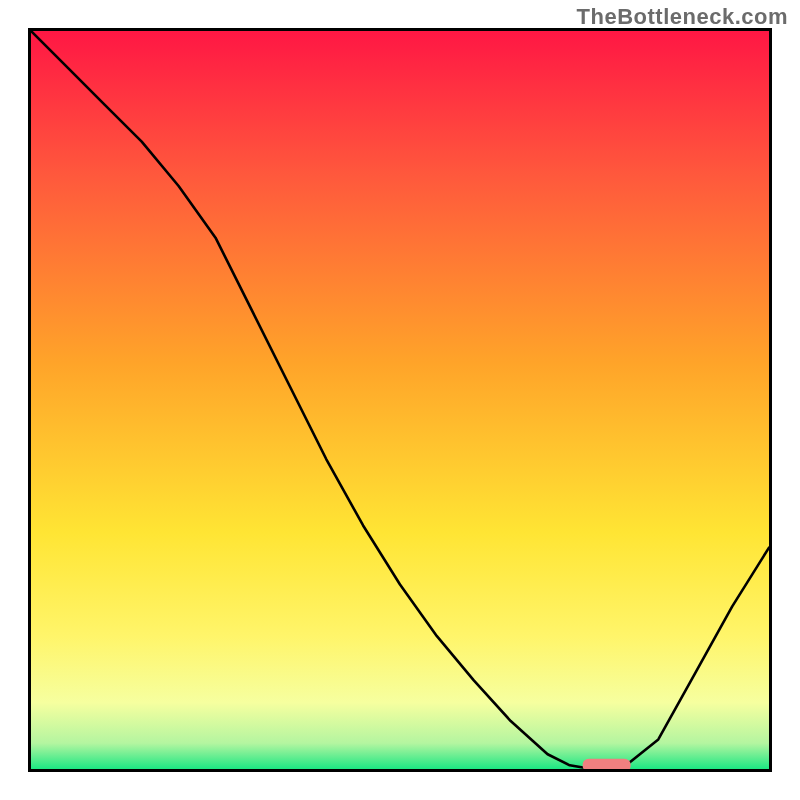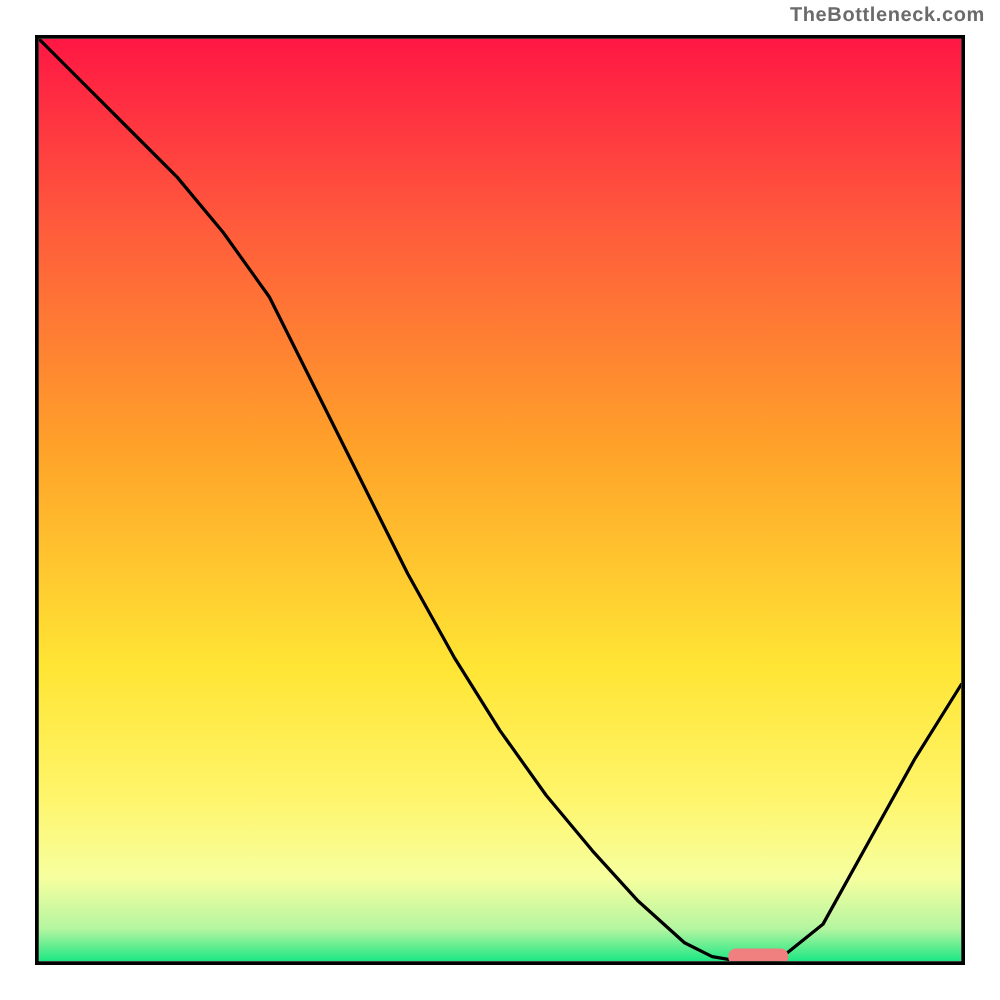--- a/index.html
+++ b/index.html
@@ -7,21 +7,21 @@
     width: 800px;
     height: 800px;
     background: #ffffff;
     font-family: Arial, Helvetica, sans-serif;
     position: relative;
   }
   .watermark {
     position: absolute;
     top: 4px;
     right: 12px;
-    font-size: 16px;
+    font-size: 22px;
     font-weight: 600;
     color: #6b6b6b;
     letter-spacing: 0.5px;
   }
   .plot-area {
     position: absolute;
     left: 28px;
     top: 28px;
     width: 744px;
     height: 744px;

